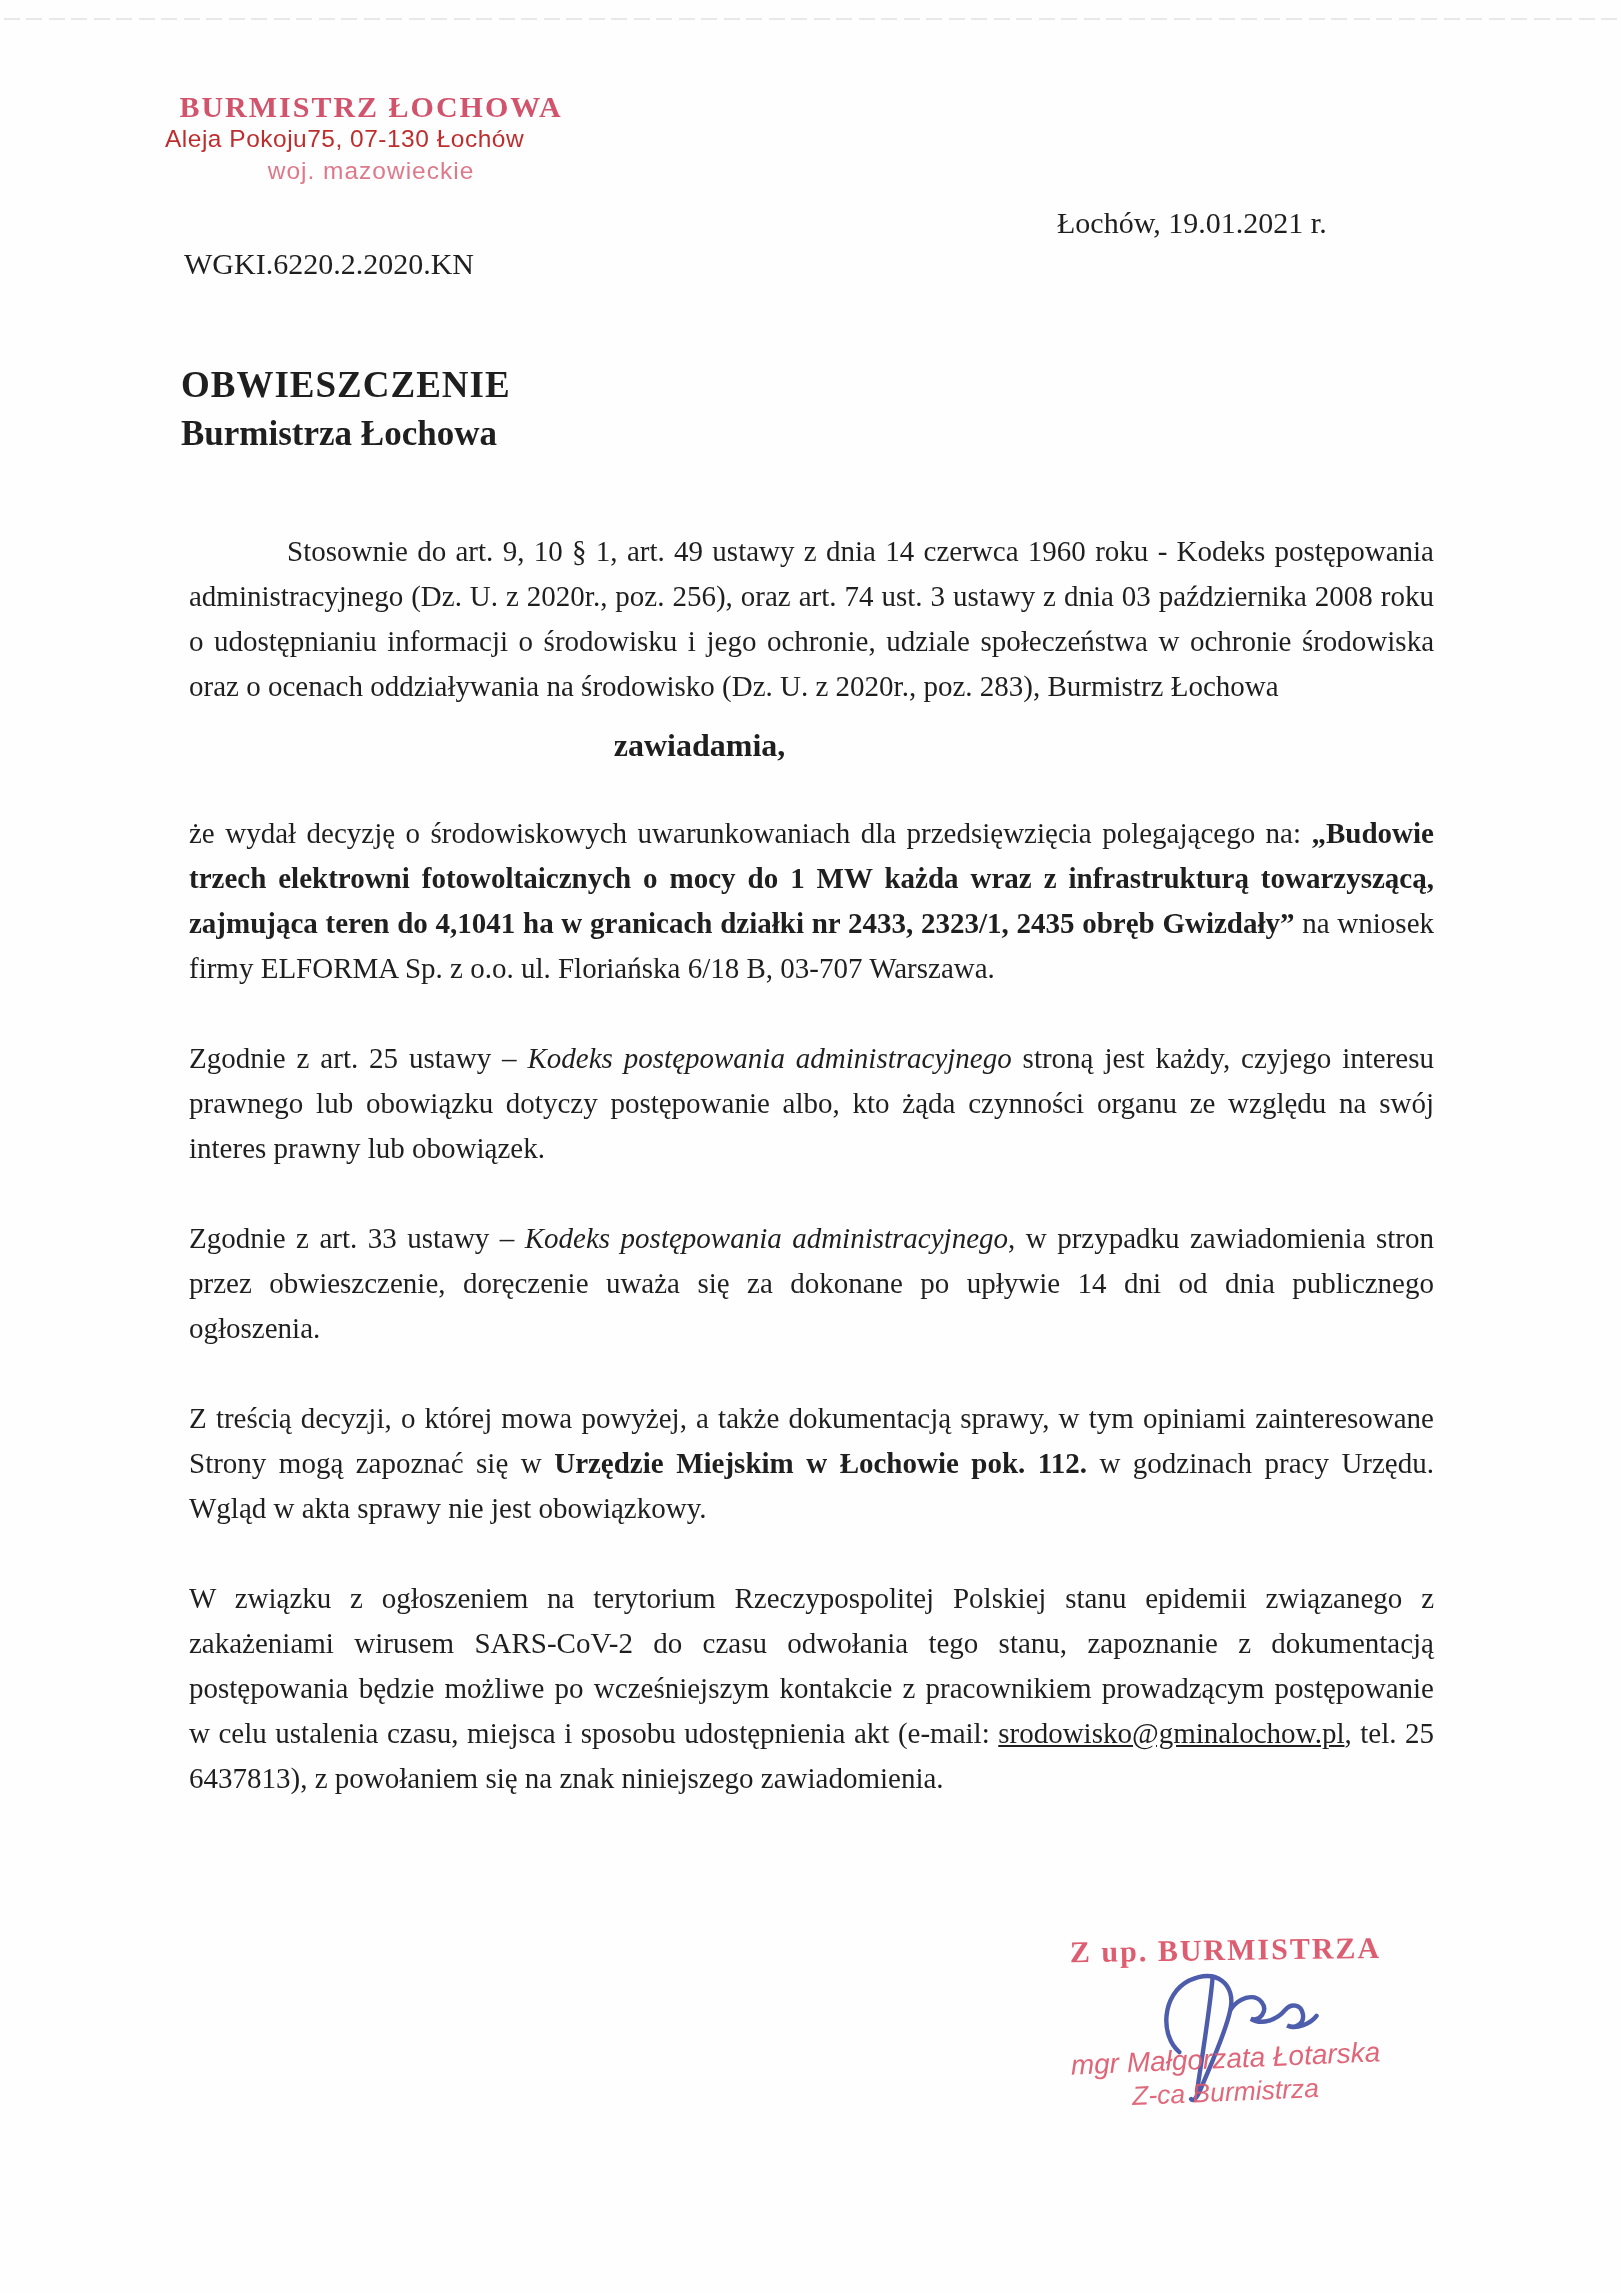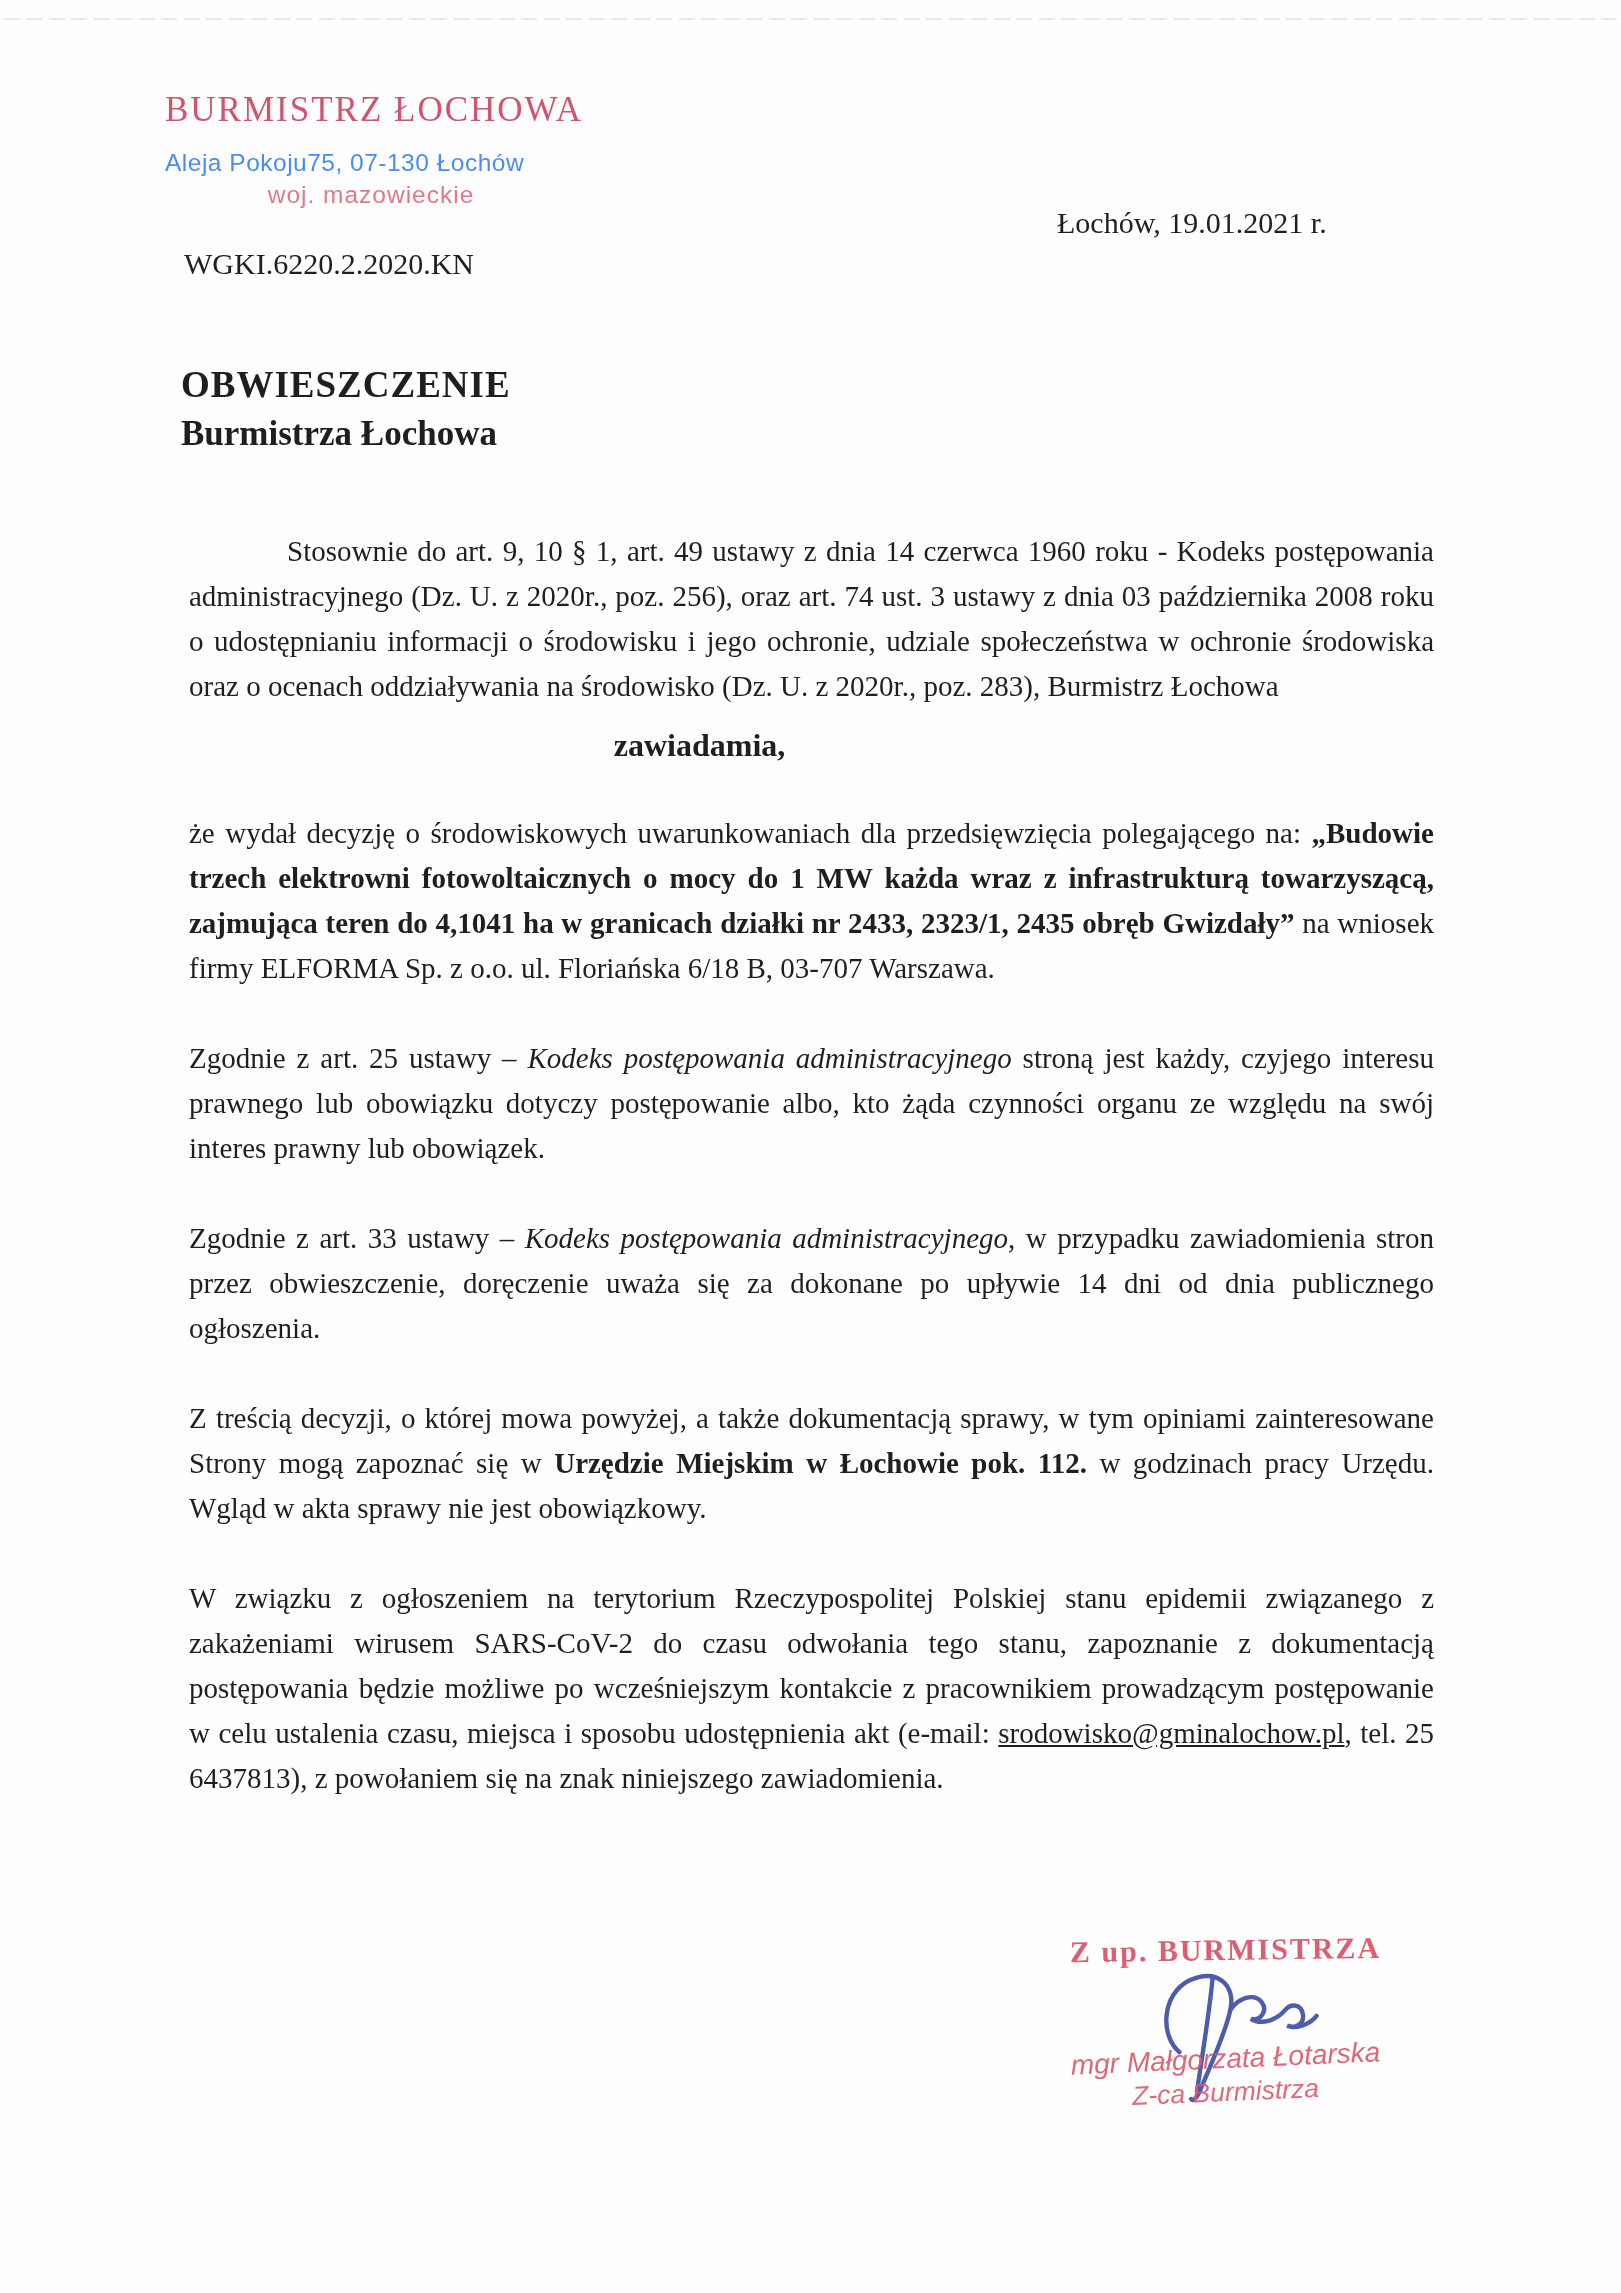--- a/index.html
+++ b/index.html
@@ -17,27 +17,27 @@
     background:repeating-linear-gradient(90deg,#d2d2d2 0 15.7px,transparent 15.7px 22.5px);
     opacity:.5;
   }
   
   .letterhead{
     position:absolute;left:165px;top:90px;width:412px;
     color:#d4536b;text-align:center;opacity:.92;
   }
   .letterhead .lh1{
     font-family:"Liberation Serif", serif;
-    font-size:35px;font-weight:normal;letter-spacing:2px;white-space:nowrap;
-    color:#ce4560;text-align:left;
+    font-size:30px;font-weight:bold;letter-spacing:2px;white-space:nowrap;
+    color:#ce4560;text-align:center;
   }
   .letterhead .lh2{
     font-family:"Liberation Sans", sans-serif;
-    font-size:24.5px;letter-spacing:0.5px;white-space:nowrap;margin-top:19px;
-    color:#3b82f6;text-align:left;
+    font-size:24.5px;letter-spacing:0.5px;white-space:nowrap;margin-top:1px;
+    color:#b91c1c;text-align:left;
   }
   .letterhead .lh3{
     font-family:"Liberation Sans", sans-serif;
     font-size:24.5px;letter-spacing:1px;margin-top:3.9px;
     color:#dc6e81;text-align:center;
   }
   .place-date{
     position:absolute;left:1057px;top:206px;
     font-size:30px;white-space:nowrap;
   }

